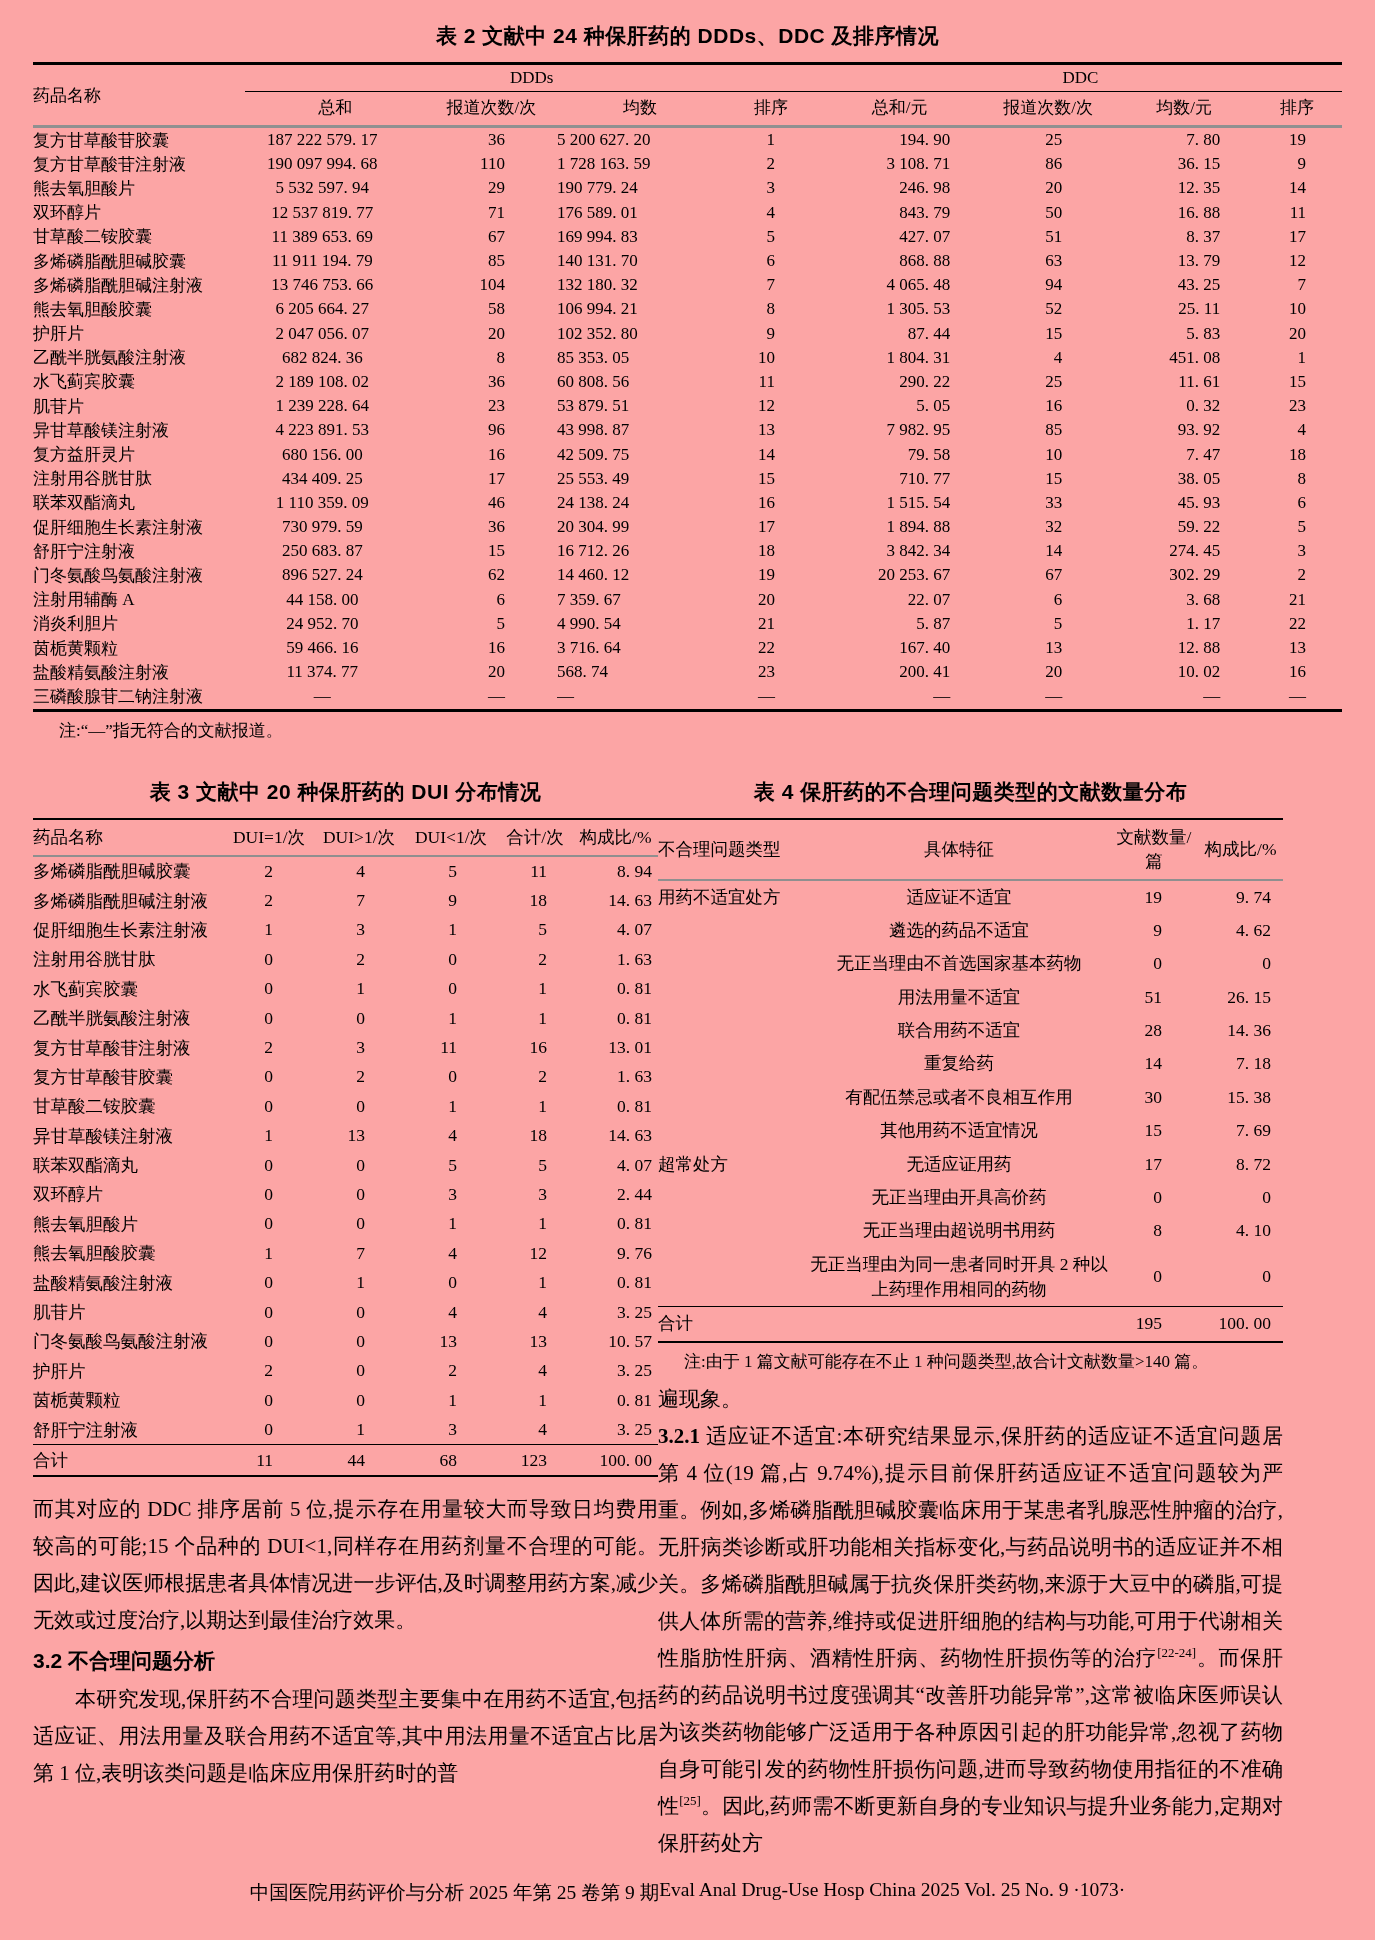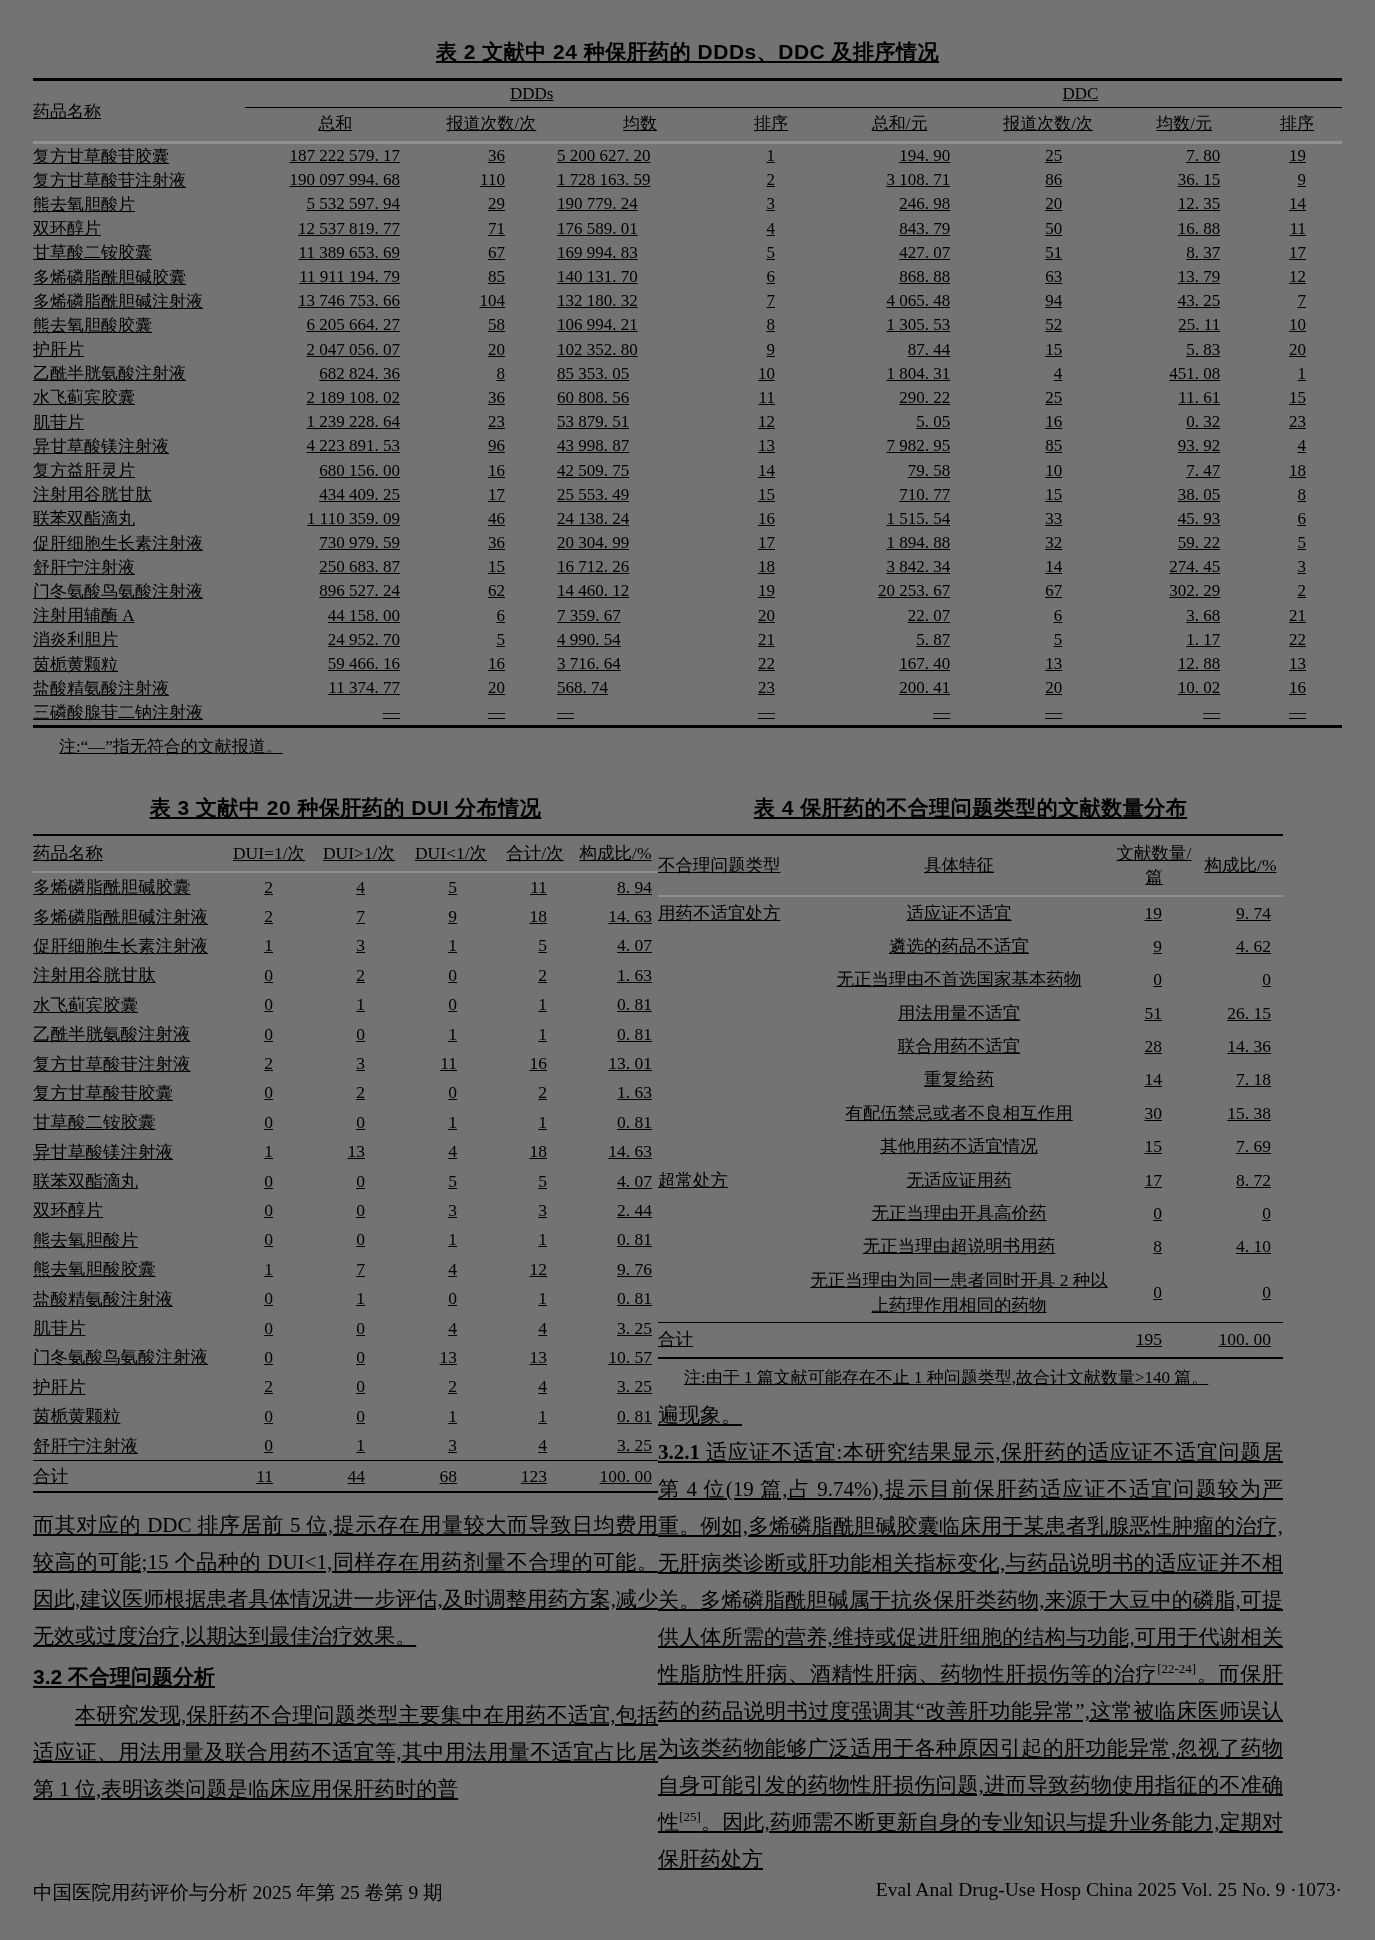--- a/index.html
+++ b/index.html
@@ -1,42 +1,41 @@
 <!DOCTYPE html>
 <html><head>
 <meta charset="utf-8">
 <style>
   html,body{margin:0;padding:0;background:#ffffff;}
   .page{
     position:relative;
     width:1375px;height:1940px;
-    background:#737373;
+    background:#fca5a5;
     box-sizing:border-box;
-    padding:32px 33px 0 33px;
+    padding:16px 33px 0 33px;
     font-family:"Liberation Serif","DejaVu Serif",serif;
     color:#000;
     overflow:hidden;
-    text-decoration:underline;
   }
   
   .tbl-title{
     font-family:"Liberation Sans","DejaVu Sans",sans-serif;
     font-weight:700;font-size:21px;text-align:center;
     letter-spacing:.5px;margin:6px 0 12px 0;
   }
   
   table{border-collapse:collapse;table-layout:fixed;}
   #t2{width:100%;font-size:17px;border-top:3px solid #000;border-bottom:3px solid #000;}
   #t2 th{font-weight:400;text-align:center;padding:2px 0;}
   #t2 .drug-hdr{text-align:left;vertical-align:middle;border-bottom:3px solid #909090;}
   #t2 .grp{border-bottom:1.5px solid #000;padding:3px 0;}
   #t2 .sub th{border-bottom:3px solid #909090;padding:4px 0 6px 0;}
   #t2 td{height:24.2px;padding:0;white-space:nowrap;overflow:hidden;}
   #t2 td:nth-child(1){text-align:left;}
-  #t2 td:nth-child(2){text-align:right;padding-right:26px;}
+  #t2 td:nth-child(2){text-align:center;padding-right:26px;}
   #t2 td:nth-child(3){text-align:right;padding-right:52px;}
   #t2 td:nth-child(4){text-align:left;padding-right:24px;}
   #t2 td:nth-child(5){text-align:right;padding-right:44px;}
   #t2 td:nth-child(6){text-align:right;padding-right:30px;}
   #t2 td:nth-child(7){text-align:right;padding-right:54px;}
   #t2 td:nth-child(8){text-align:right;padding-right:32px;}
   #t2 td:nth-child(9){text-align:right;padding-right:36px;}
   .tbl-note{font-size:17px;margin-top:7px;padding-left:26px;}
   
   .cols{display:flex;margin-top:30px;}
@@ -64,21 +63,21 @@
   .sec-head{
     font-family:"Liberation Sans","DejaVu Sans",sans-serif;
     font-weight:700;font-size:21px;line-height:40px;margin:2px 0 0 0;
   }
   .mt14{margin-top:14px;}
   .mt8{margin-top:8px;}
   sup{font-size:13px;line-height:0;}
   
   .footer{
     position:absolute;left:33px;right:33px;bottom:34px;
-    display:flex;justify-content:space-between;
+    display:flex;justify-content:center;
     font-size:19.5px;
   }
 </style>
 </head>
 <body>
 
 <div class="page">
 
   <div class="tbl-title">表 2  文献中 24 种保肝药的 DDDs、DDC 及排序情况</div>
 

